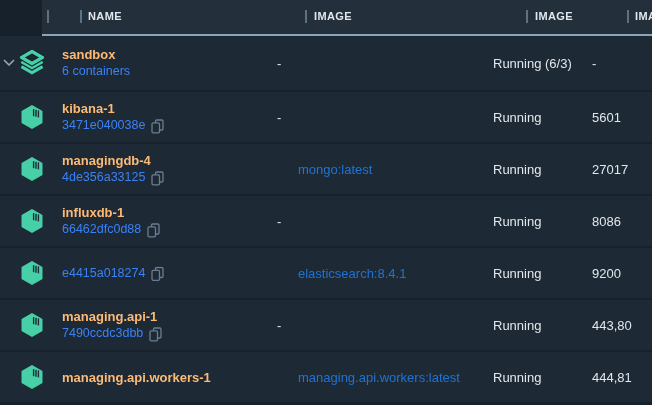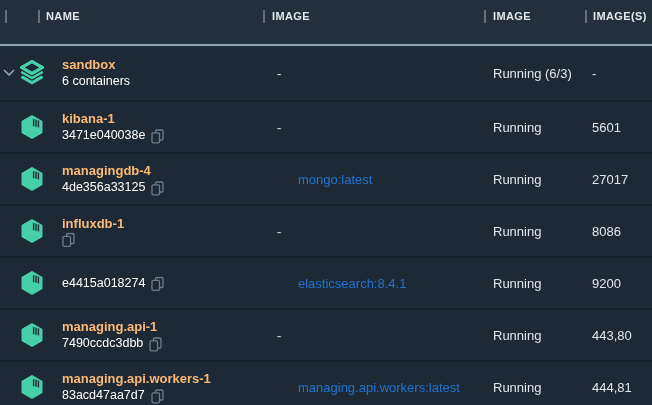--- a/index.html
+++ b/index.html
@@ -7,24 +7,25 @@
     position:relative;
     width:652px;height:405px;
     overflow:hidden;
     background:var(--page-bg,#16212c);
     font-family:"Liberation Sans","DejaVu Sans",sans-serif;
     -webkit-font-smoothing:antialiased;
   }
   
   .thead{
     position:relative;
-    height:46px;
+    height:36px;
     background:var(--header-bg,#232f3a);
     border-bottom:2px solid var(--header-line,#8fa3b6);
     box-sizing:border-box;
+    margin-left:42px;
   }
   .h-sep{
     position:absolute;top:10px;width:2px;height:13px;
     background:#5d7181;
   }
   .h-label{
     position:absolute;top:10px;
     color:#e1e7ec;font-size:11px;font-weight:bold;
     letter-spacing:0.4px;white-space:nowrap;
   }
@@ -53,21 +54,21 @@
     max-width:195px;
   }
   .name{
     color:#fdba74;font-size:13px;font-weight:bold;line-height:17px;
     white-space:nowrap;
   }
   .sub-line{
     display:flex;align-items:center;gap:6px;line-height:17px;
   }
   .sub{
-    color:#ffffff;font-size:12.5px;white-space:nowrap;
+    color:#3b82f6;font-size:12.5px;white-space:nowrap;
   }
   .copy-btn{
     display:inline-flex;align-items:center;cursor:pointer;
     margin-top:1px;
   }
   .cell{
     position:absolute;top:0;bottom:0;
     display:flex;align-items:center;
     font-size:13px;color:#e2e7eb;white-space:nowrap;
   }
@@ -213,20 +214,21 @@
           <line x1="13.6" y1="5.2" x2="13.6" y2="12.2"></line>
           <line x1="16.0" y1="5.8" x2="16.0" y2="12.8"></line>
           <line x1="18.4" y1="6.4" x2="18.4" y2="13.4"></line>
         </g>
       </svg>
     </span>
 
     <div class="name-block">
       <div class="name">influxdb-1</div>
       <div class="sub-line">
+        <span class="sub">66462dfc0d88</span>
         <span class="copy-btn">
           <svg width="13" height="15" viewBox="0 0 13 15">
             <rect x="4.5" y="1" width="7.5" height="10" rx="1.2" fill="none" stroke="var(--muted-icon)" stroke-width="1.3"></rect>
             <rect x="1" y="3.8" width="7.5" height="10" rx="1.2" fill="var(--row-bg)" stroke="var(--muted-icon)" stroke-width="1.3"></rect>
           </svg>
         </span>
       </div>
     </div>
 
     <div class="cell cell-image">
@@ -321,29 +323,20 @@
         <g stroke="var(--row-bg)" stroke-width="1.4">
           <line x1="13.6" y1="5.2" x2="13.6" y2="12.2"></line>
           <line x1="16.0" y1="5.8" x2="16.0" y2="12.8"></line>
           <line x1="18.4" y1="6.4" x2="18.4" y2="13.4"></line>
         </g>
       </svg>
     </span>
 
     <div class="name-block">
       <div class="name">managing.api.workers-1</div>
-      <div class="sub-line">
-        <span class="sub">83acd47aa7d7</span>
-        <span class="copy-btn">
-          <svg width="13" height="15" viewBox="0 0 13 15">
-            <rect x="4.5" y="1" width="7.5" height="10" rx="1.2" fill="none" stroke="var(--muted-icon)" stroke-width="1.3"></rect>
-            <rect x="1" y="3.8" width="7.5" height="10" rx="1.2" fill="var(--row-bg)" stroke="var(--muted-icon)" stroke-width="1.3"></rect>
-          </svg>
-        </span>
-      </div>
     </div>
 
     <div class="cell cell-image">
       <span class="link">managing.api.workers:latest</span>
     </div>
     <div class="cell cell-status">
       <span>Running</span>
     </div>
     <div class="cell cell-ports">
       <span>444,81</span>

